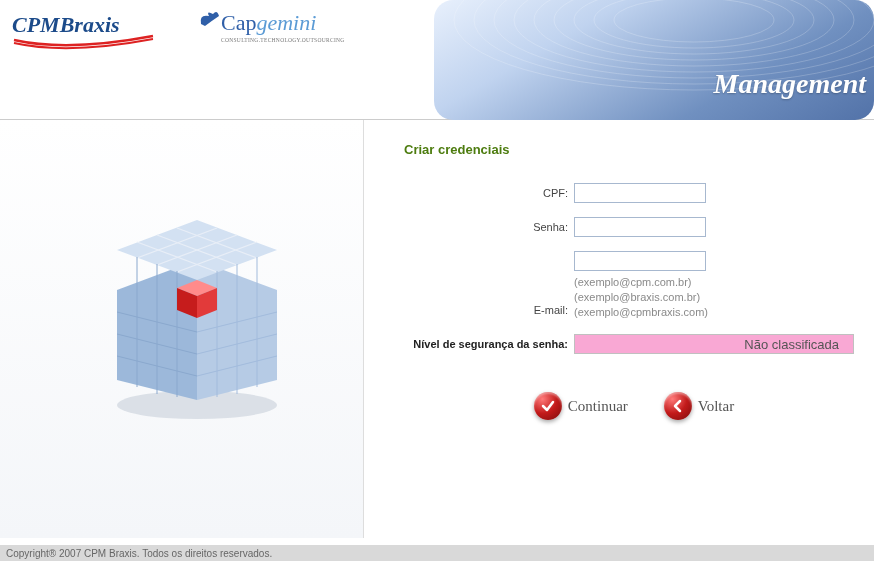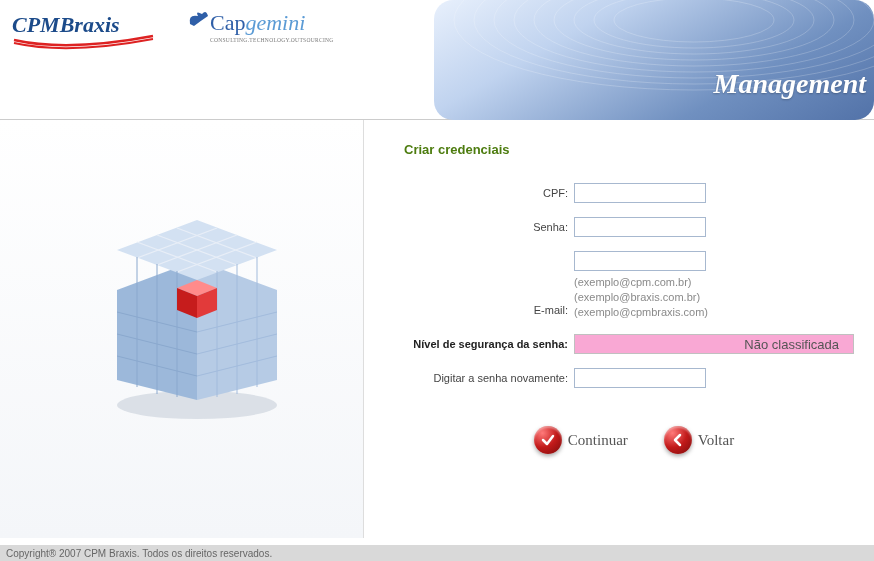--- a/index.html
+++ b/index.html
@@ -16,21 +16,21 @@
     height: 120px;
     background: #fff;
     position: relative;
     border-bottom: 1px solid #ccc;
   }
   .logo-area {
     position: absolute;
     left: 8px;
     top: 6px;
     display: flex;
-    gap: 22px;
+    gap: 33px;
     align-items: flex-start;
   }
   .logo-cpm {
     width: 150px;
     height: 55px;
   }
   .logo-cap {
     width: 180px;
     height: 55px;
   }
@@ -290,26 +290,20 @@
 
     <div class="form-row">
       <div class="form-label bold">Nível de segurança da senha:</div>
       <div class="form-control">
         <div class="strength-bar">
           <span class="strength-text">Não classificada</span>
         </div>
       </div>
     </div>
 
-    <div class="form-row">
-      <div class="form-label">Digitar a senha novamente:</div>
-      <div class="form-control">
-        <input type="password" style="">
-      </div>
-    </div>
 
     <div class="button-row">
       <div class="round-btn">
         <div class="circ">
           <svg width="14" height="14" viewBox="0 0 14 14">
               <path d="M2 7 L6 11 L12 3" stroke="#fff" stroke-width="2.5" fill="none" stroke-linecap="round" stroke-linejoin="round"></path>
             </svg>
         </div>
         <span>Continuar</span>
       </div>

